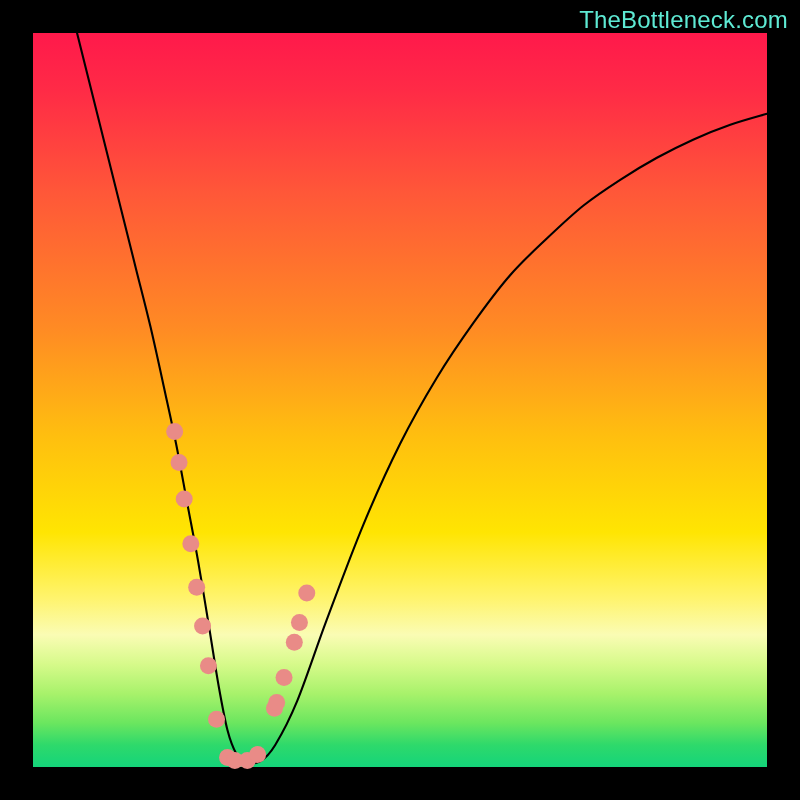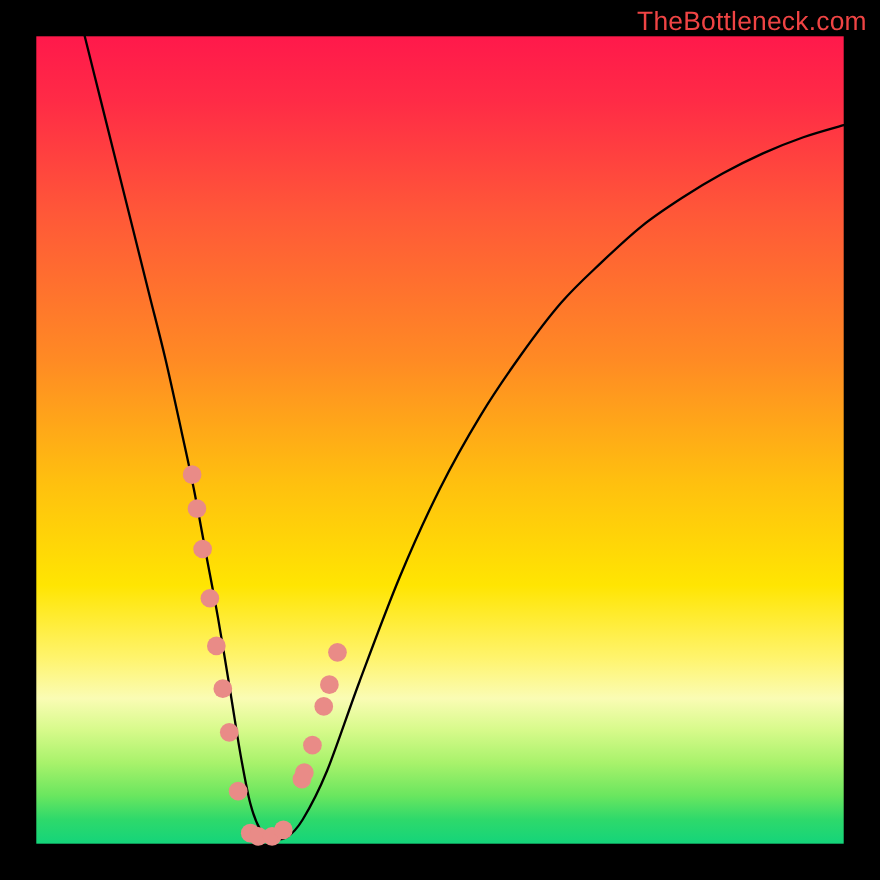--- a/index.html
+++ b/index.html
@@ -40,21 +40,21 @@
       #a8f26b 90%,
       #6be65f 94%,
       #2ed96b 97%,
       #14d47a 100%
     );
   }
   .watermark {
     position: absolute;
     top: 6px;
     right: 12px;
-    color: #ef4444;
+    color: #5eead4;
     font-size: 24px;
     font-weight: 400;
     letter-spacing: 0.2px;
     user-select: none;
   }
   svg.overlay {
     position: absolute;
     top: 33px;
     left: 33px;
     width: 734px;

